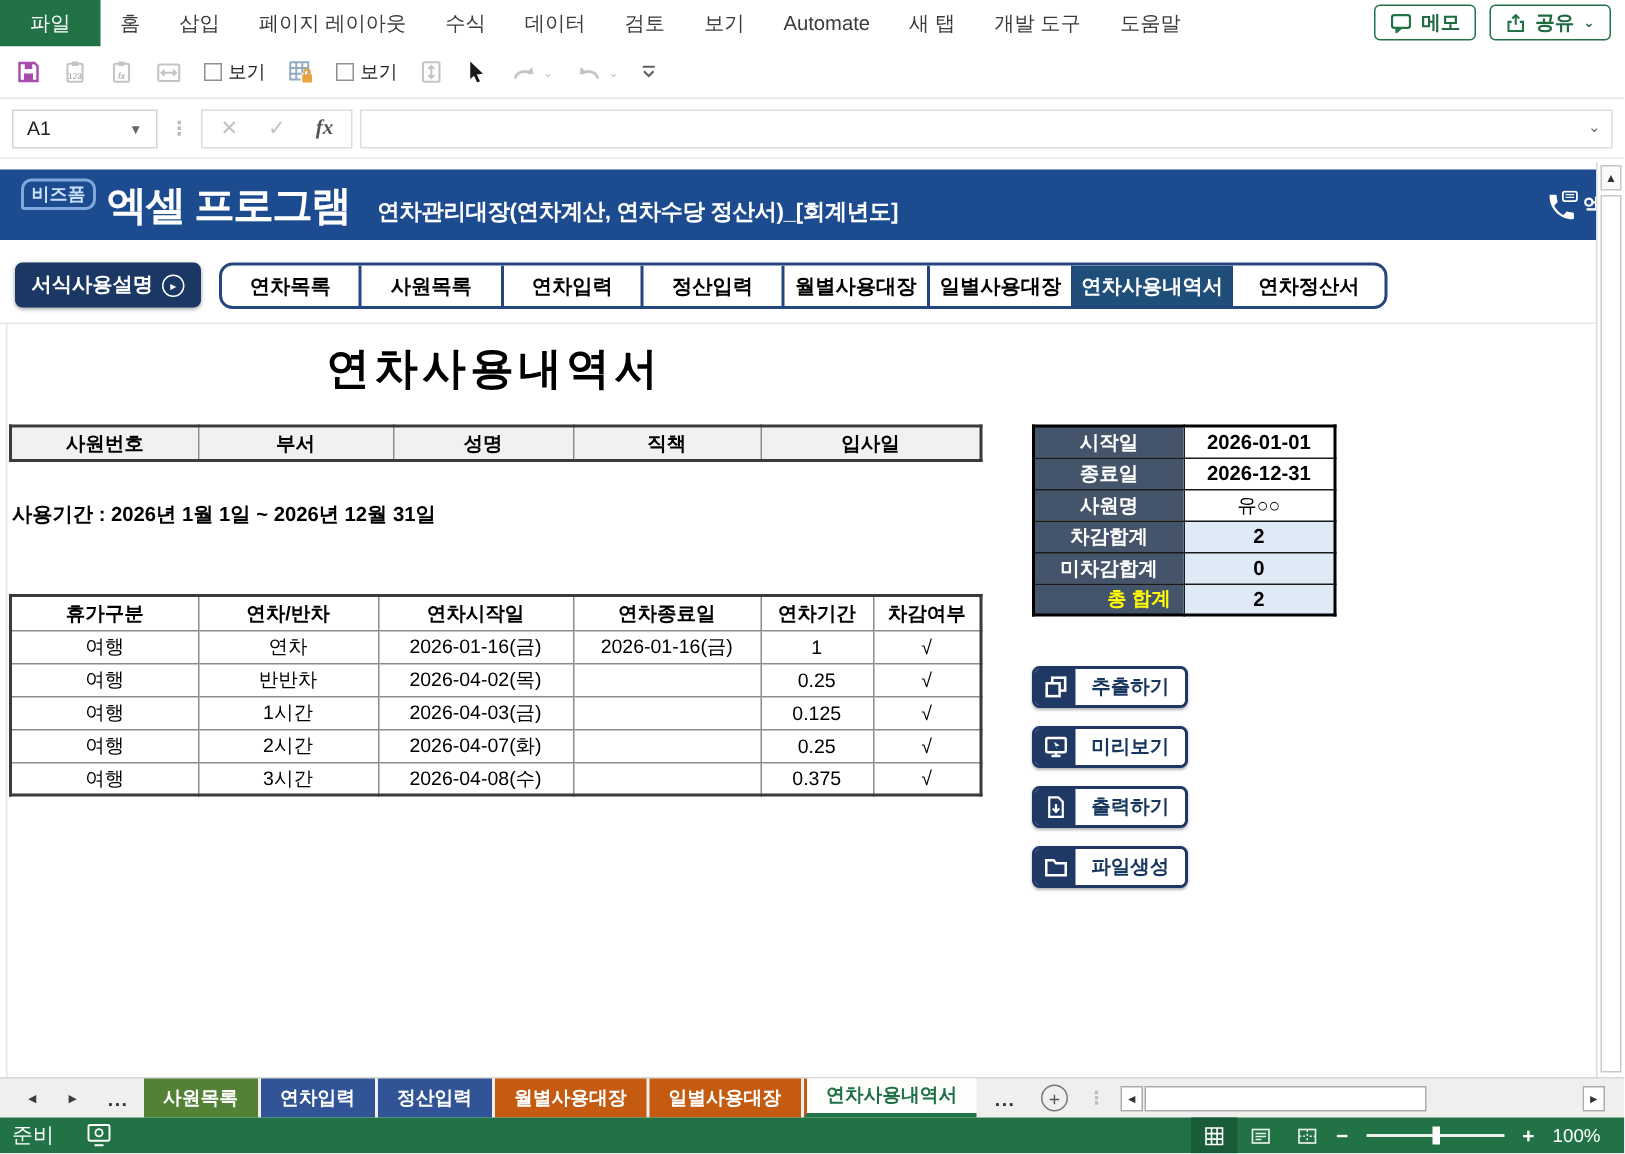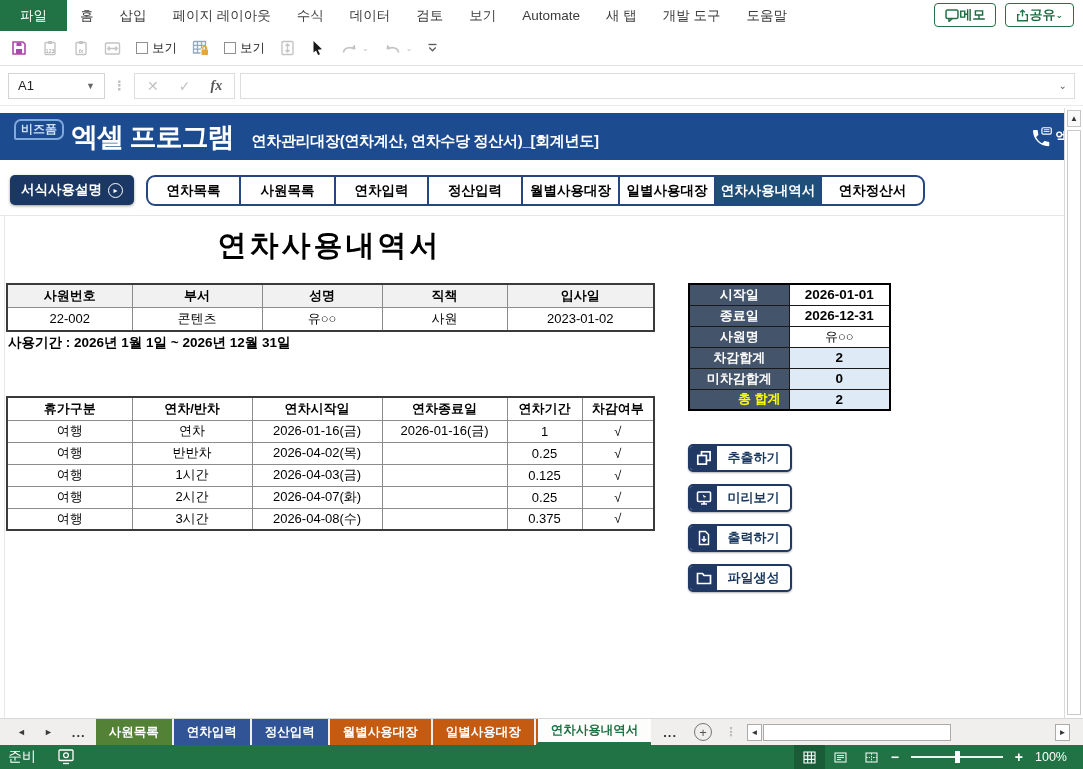--- a/index.html
+++ b/index.html
@@ -6,21 +6,21 @@
   html,body { width:1083px; height:769px; }
   .app { position:relative; width:1083px; height:769px; background:#fff; overflow:hidden;
          font-family:"Liberation Sans","DejaVu Sans",sans-serif; -webkit-font-smoothing:antialiased; }
 
   
   .ribbon { position:absolute; top:0; left:0; right:0; height:31px; background:#fff; display:flex; align-items:stretch; }
   .rtab-file { background:#217346; color:#fff; padding:0 20px; font-size:13.5px; display:flex; align-items:center; }
   .rtab { padding:0 13px; font-size:13.5px; color:#3b3b3b; display:flex; align-items:center; white-space:nowrap; }
   .ribbon-right { position:absolute; right:9px; top:3px; display:flex; gap:9px; }
   .pill-btn { height:24px; border:1px solid #217346; border-radius:4px; color:#1E6B41; font-size:13px; font-weight:bold;
-              display:flex; align-items:center; gap:0; padding:0 10px; background:#fff; }
+              display:flex; align-items:center; gap:6px; padding:0 10px; background:#fff; }
   .pill-btn .chev { font-size:9px; color:#1E6B41; }
 
   
   .qat { position:absolute; top:31px; left:0; right:0; height:35px; background:#fff; border-bottom:1px solid #E2E2E2;
          display:flex; align-items:center; padding-left:11px; gap:15px; }
   .qi { display:flex; align-items:center; gap:4px; }
   .kbox { width:12px; height:12px; border:1.8px solid #8f8f8f; background:#fff; }
   .klabel { font-size:12.5px; color:#222; }
   .mini-chev { color:#BDBDBD; font-size:8px; }
 
@@ -305,27 +305,20 @@
         <col style="width:147px">
       </colgroup>
     <tbody>
         <tr>
       <th>사원번호</th>
       <th>부서</th>
       <th>성명</th>
       <th>직책</th>
       <th>입사일</th>
     </tr>
-    <tr>
-      <td>22-002</td>
-      <td>콘텐츠</td>
-      <td>유○○</td>
-      <td>사원</td>
-      <td>2023-01-02</td>
-    </tr>
   </tbody>
     </table>
 
   <div class="period">사용기간 : 2026년 1월 1일 ~ 2026년 12월 31일</div>
 
   <table class="t2">
     <colgroup>
         <col style="width:125px">
         <col style="width:120px">
         <col style="width:130px">

